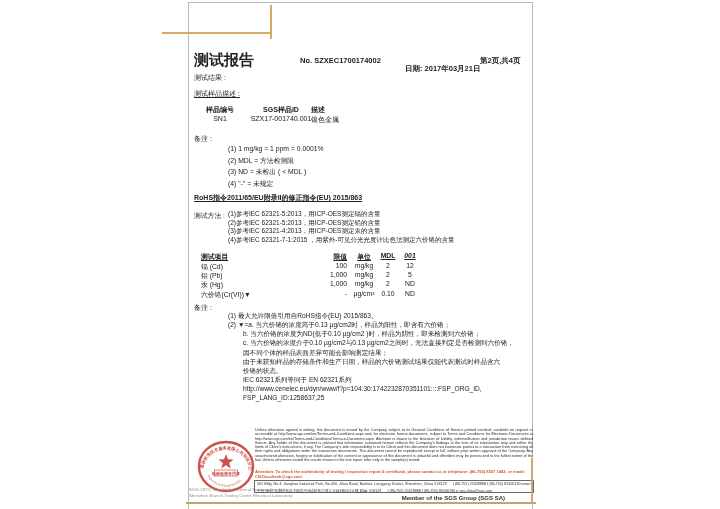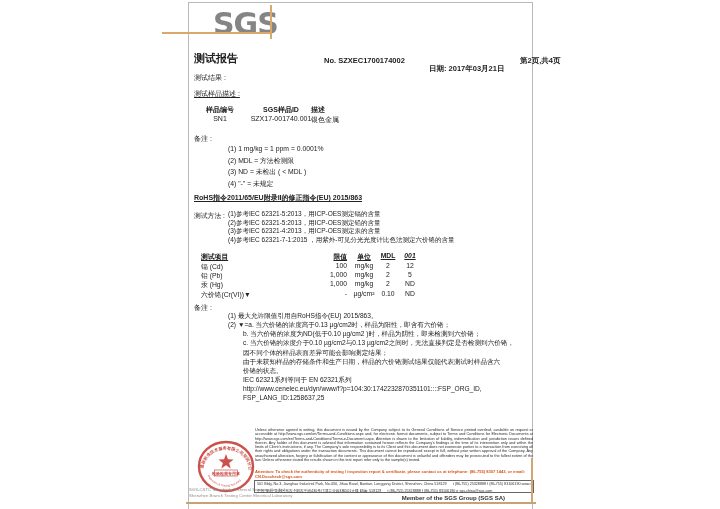--- a/index.html
+++ b/index.html
@@ -6,25 +6,25 @@
   #root{position:relative;width:720px;height:509px;background:#ffffff;overflow:hidden;
         font-family:"Liberation Sans",sans-serif;color:#222;}
   .t{position:absolute;white-space:nowrap;}
   .page{position:absolute;left:188px;top:2px;width:345px;height:507px;
         border:1px solid #b9b9b9;border-bottom:none;background:#fff;box-sizing:border-box;}
   
   .sgs-logo{left:213px;top:6px;font-size:30px;font-weight:700;color:#858585;
             letter-spacing:-1px;font-family:"DejaVu Sans",sans-serif;}
   .mark-h{position:absolute;left:162px;top:32px;width:109px;height:2px;background:#d9a86b;}
   .mark-v{position:absolute;left:270px;top:5px;width:2px;height:34px;background:#d9a86b;}
-  .doc-title{left:194px;top:51px;font-size:11px;font-weight:700;}
-  .hmeta{font-size:7.5px;font-weight:700;margin-left:24px;}
+  .doc-title{left:194px;top:51px;font-size:15px;font-weight:700;}
+  .hmeta{font-size:7.5px;font-weight:700;}
   .report-no{left:300px;top:56px;}
   .report-date{left:405px;top:64px;}
-  .page-info{left:496px;top:56px;}
+  .page-info{left:480px;top:56px;}
   
   .b7{font-size:7px;}
   .results-label{left:194px;top:73px;}
   .sample-desc{left:194px;top:89px;text-decoration:underline;}
   .srow{position:absolute;left:188px;width:345px;height:9px;font-size:7px;}
   .srow span{position:absolute;white-space:nowrap;}
   .srow.hdr{font-weight:700;}
   .s-c1{left:12px;width:40px;text-align:center;}
   .s-c2{left:60px;width:66px;text-align:center;}
   .s-c3{left:123px;}
@@ -62,21 +62,20 @@
   .bottomline{position:absolute;left:186px;top:502px;width:350px;height:2px;background:#c9a173;}
   .tick-br{position:absolute;left:531px;top:458px;width:2px;height:44px;background:#d3a576;}
 </style>
 </head>
 <body>
 
 <div id="root">
 
   <div class="page"></div>
 
-  <div class="t sgs-logo">SGS</div>
   <div class="mark-h"></div>
   <div class="mark-v"></div>
   <div class="t doc-title">测试报告</div>
   <div class="t hmeta report-no">No. SZXEC1700174002</div>
   <div class="t hmeta report-date">日期: 2017年03月21日</div>
   <div class="t hmeta page-info">第2页,共4页</div>
 
   <div class="t b7 results-label">测试结果 :</div>
   <div class="t b7 sample-desc">测试样品描述 :</div>
 

